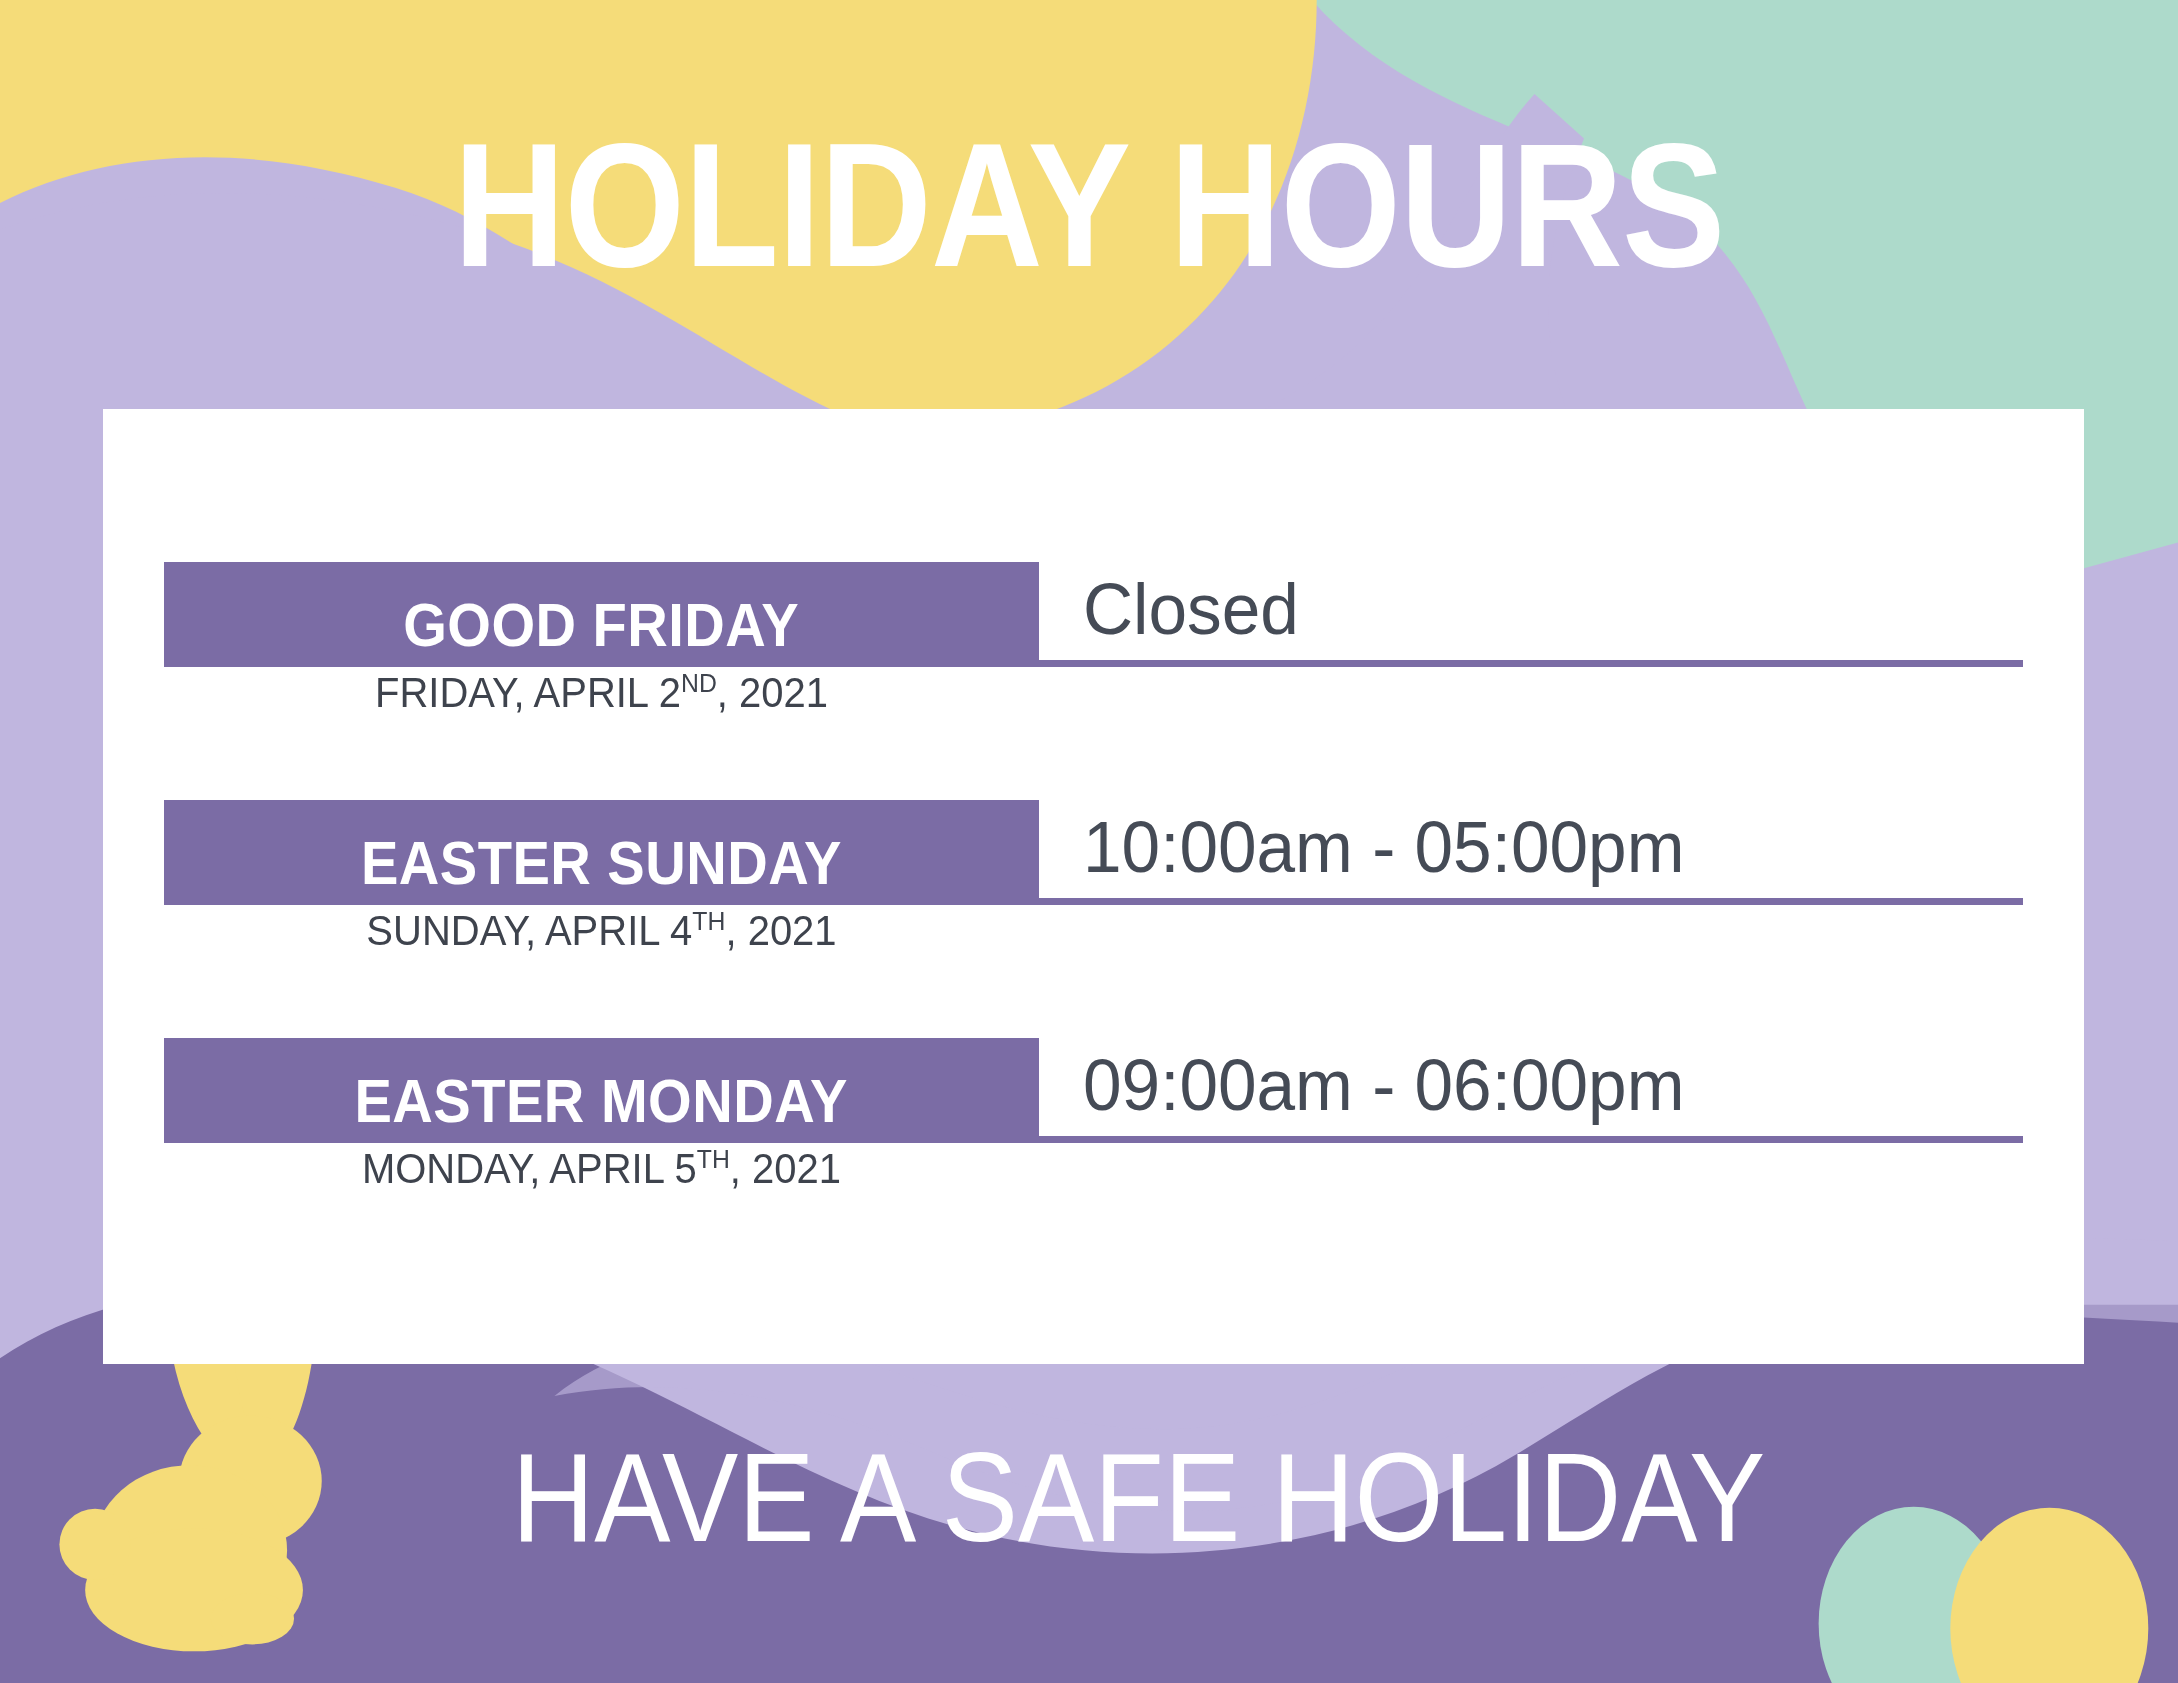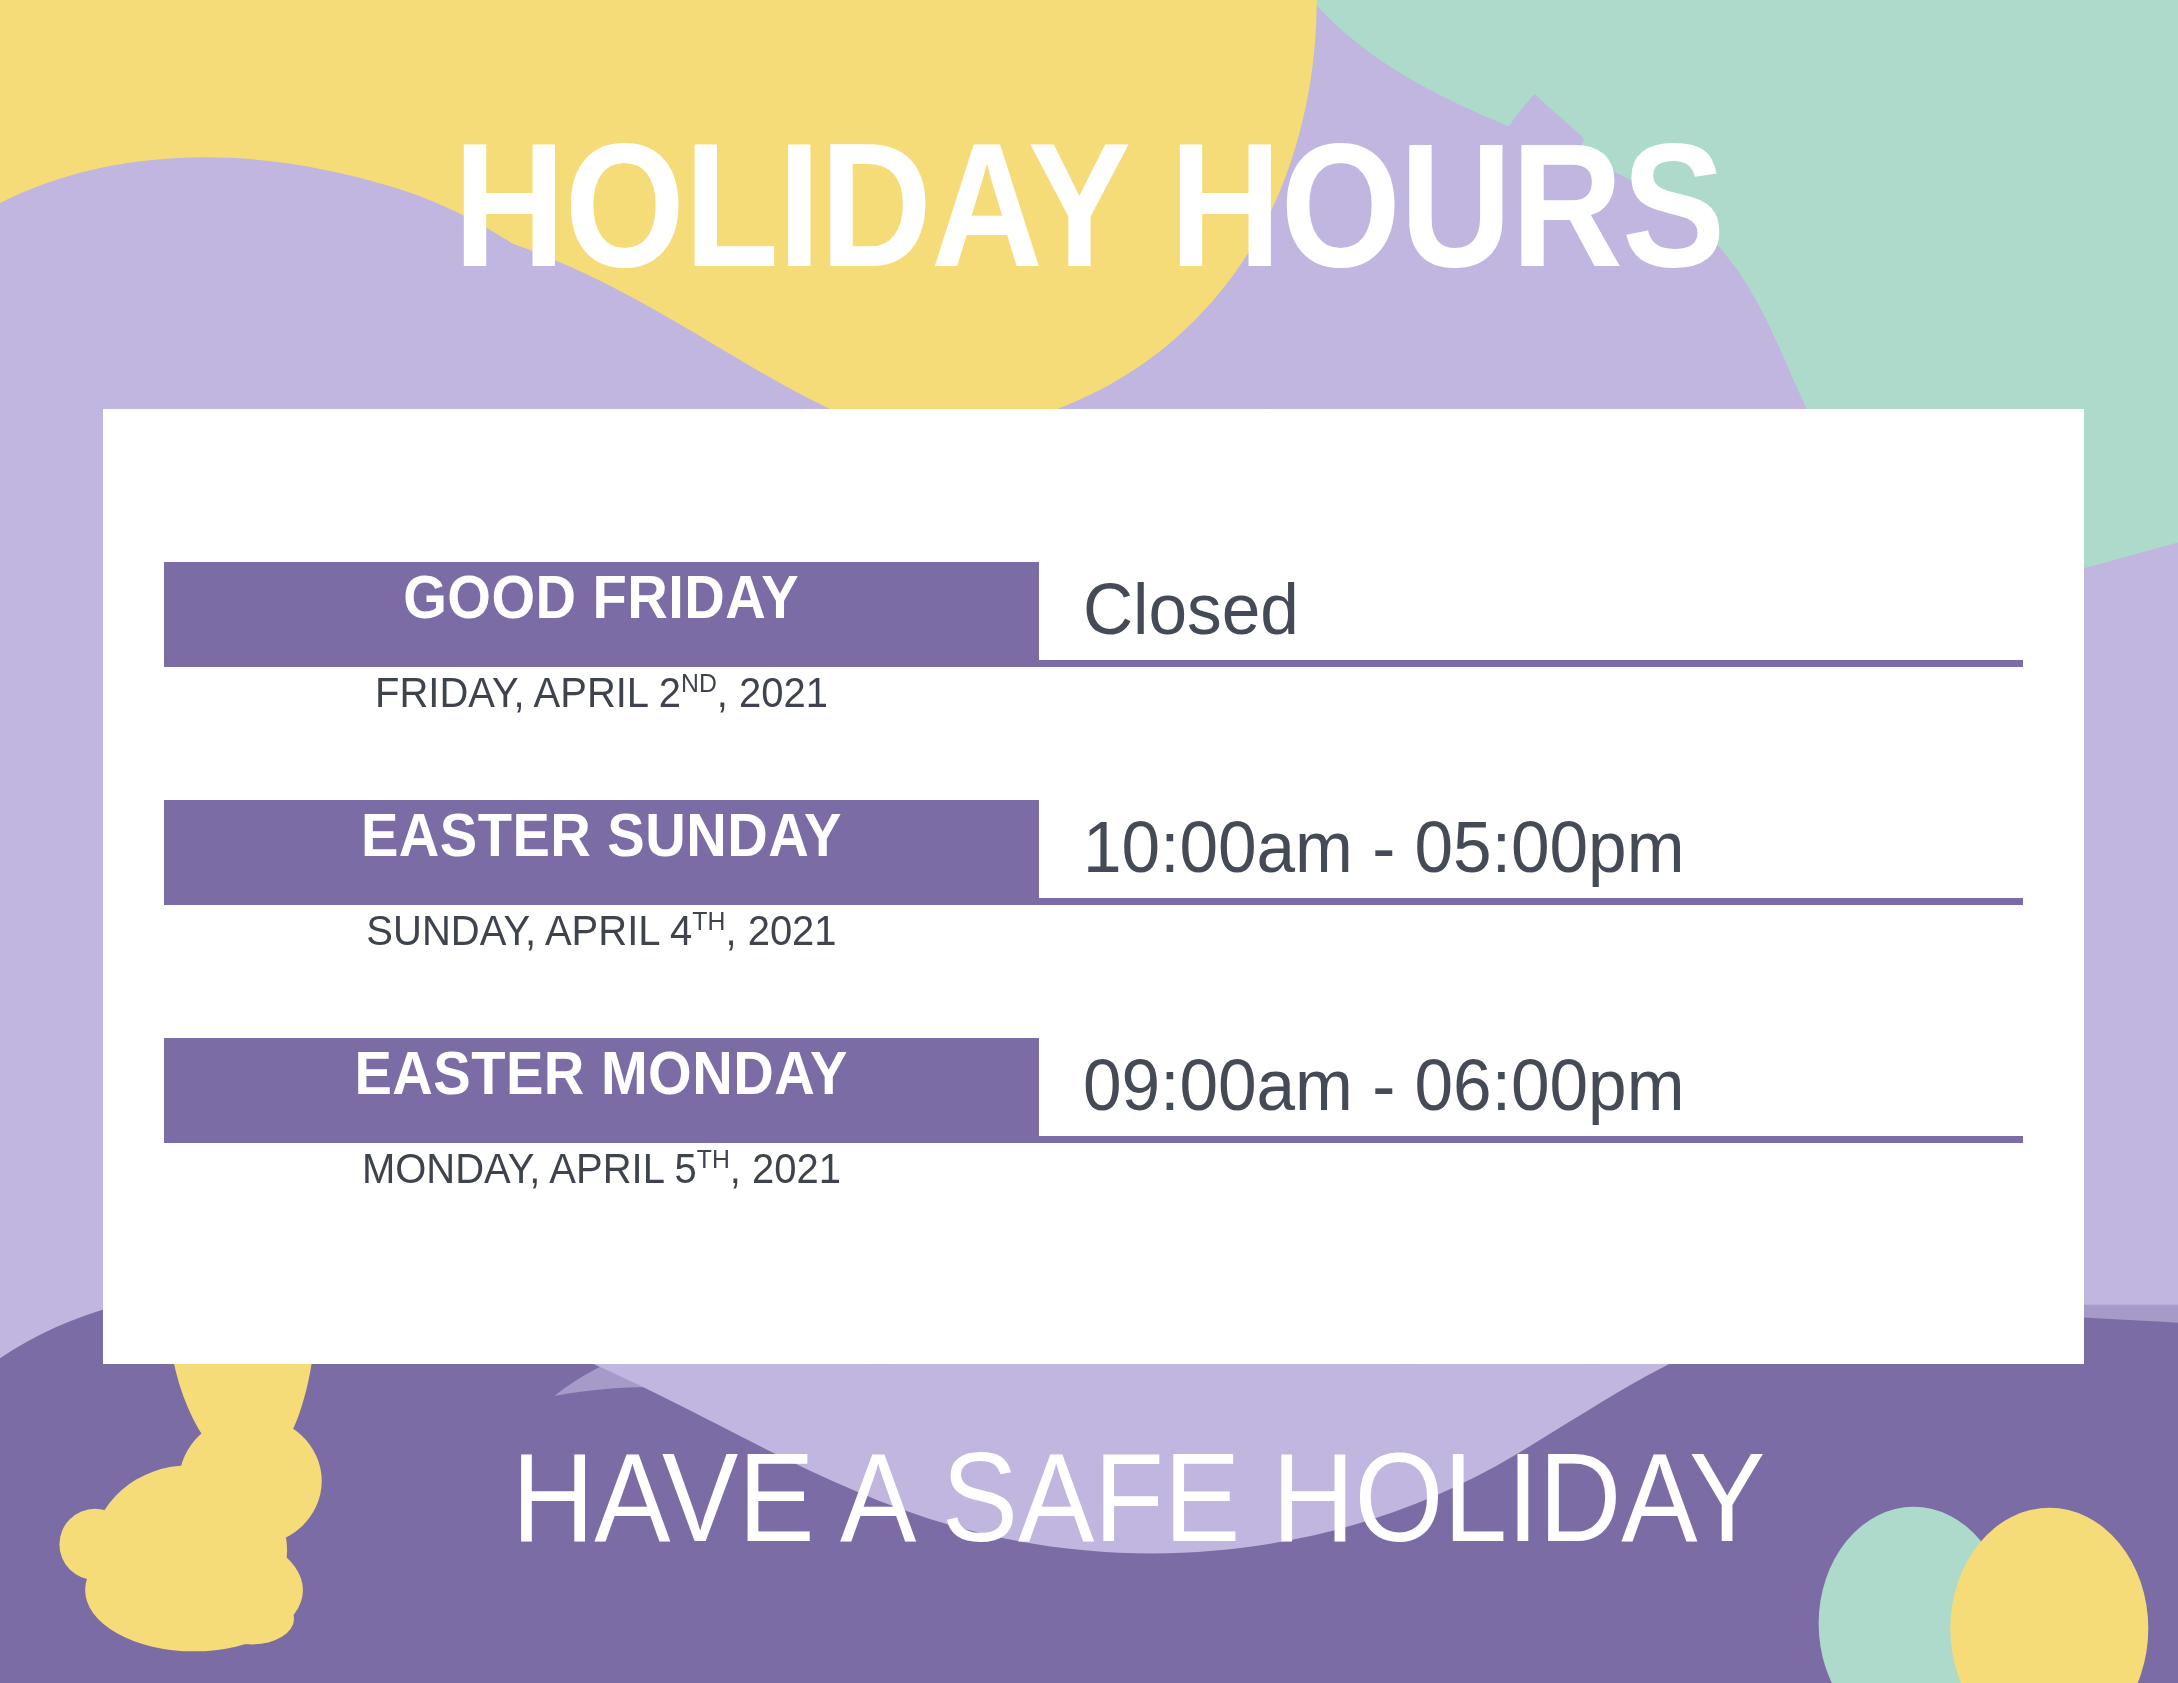--- a/index.html
+++ b/index.html
@@ -46,21 +46,21 @@
   .row-0 { top:153px; }
   .row-1 { top:391px; }
   .row-2 { top:629px; }
 
   .bar {
     position:absolute;
     left:61px; top:0;
     width:875px; height:98px;
     background:#7B6CA5;
     display:flex;
-    align-items:flex-start;
+    align-items:flex-end;
     justify-content:center;
   }
   .bar-label {
     color:#FFFFFF;
     font-size:61px;
     font-weight:bold;
     letter-spacing:0.5px;
     transform:scaleX(0.92);
     white-space:nowrap;
   }

